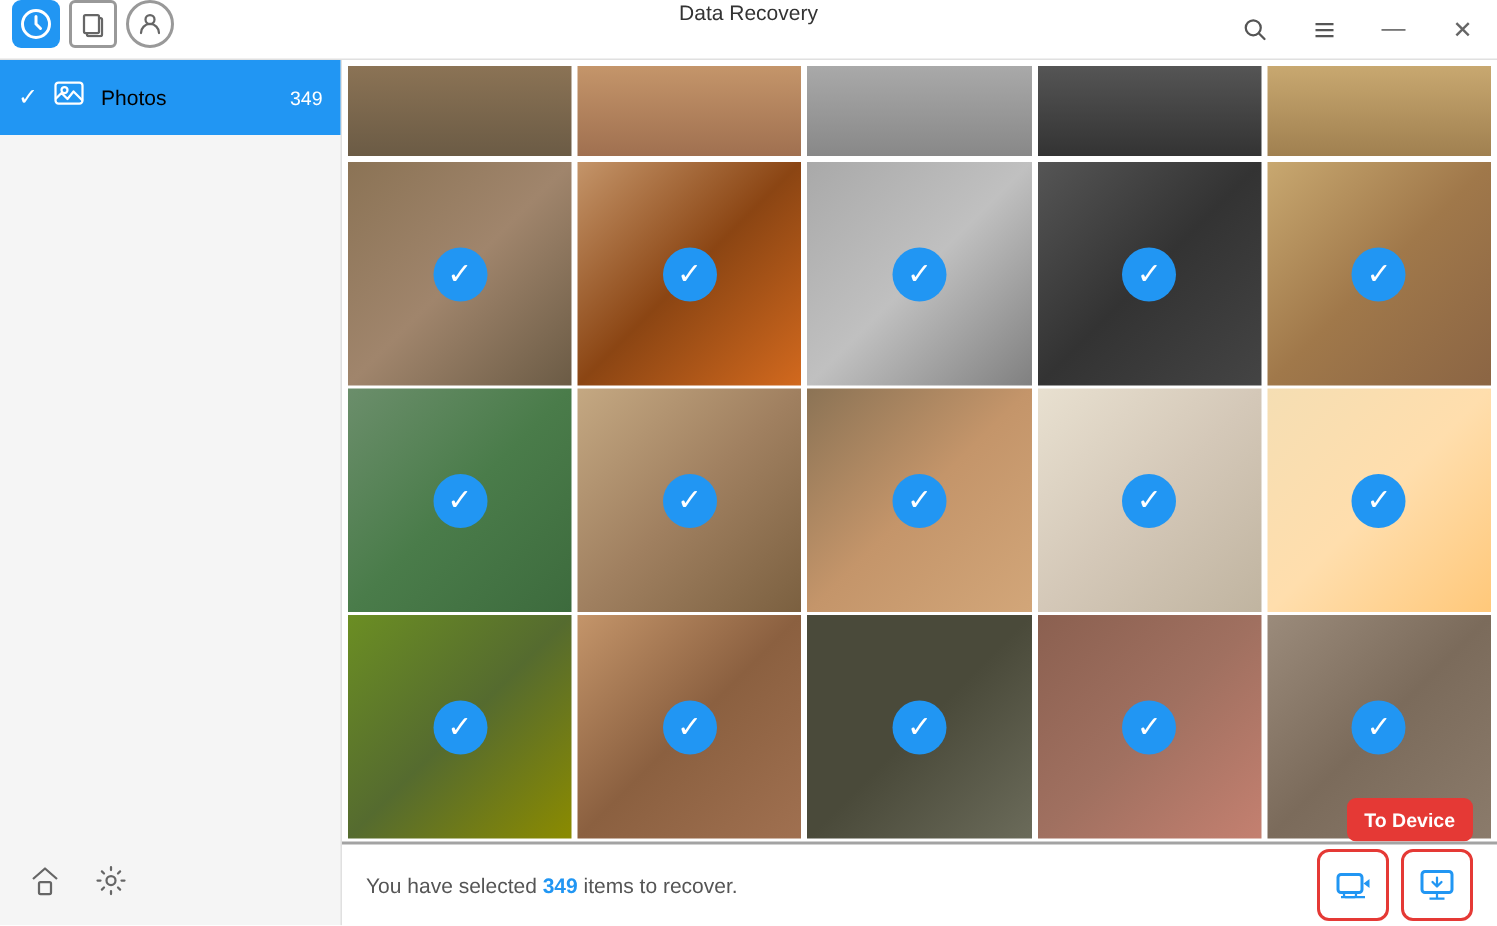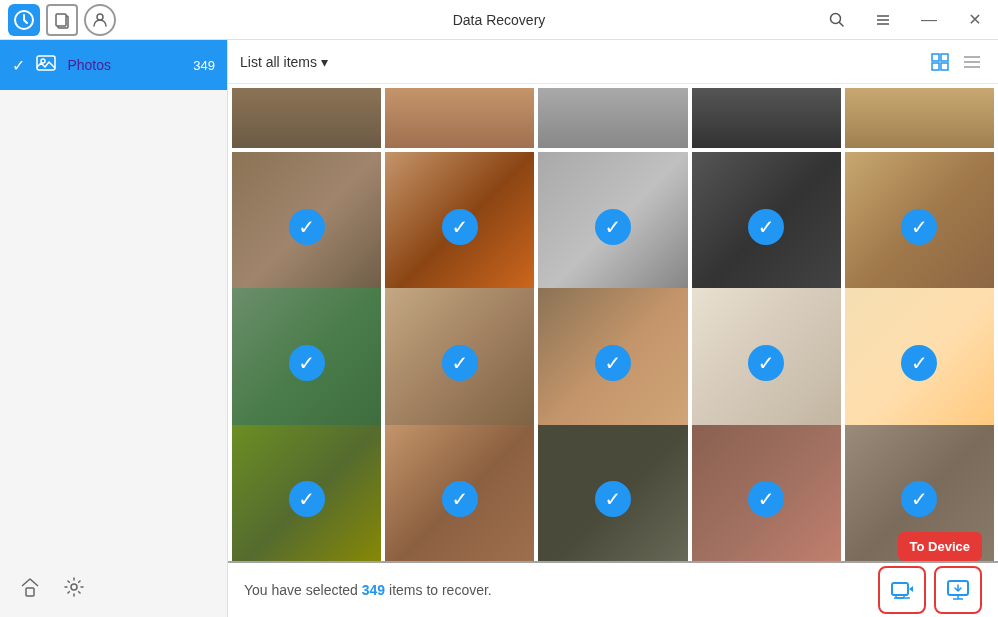--- a/index.html
+++ b/index.html
@@ -3,21 +3,21 @@
   <meta charset="utf-8">
   <style>
     * { margin: 0; padding: 0; box-sizing: border-box; }
     body { width: 998px; height: 617px; font-family: 'Segoe UI', Arial, sans-serif; background: #fff; overflow: hidden; display: flex; flex-direction: column; }
 
     
     .titlebar {
       height: 40px;
       background: #fff;
       display: flex;
-      align-items: center;
+      align-items: flex-start;
       justify-content: space-between;
       border-bottom: 1px solid #e0e0e0;
       padding: 0 0;
       flex-shrink: 0;
     }
     .titlebar-left {
       display: flex;
       align-items: center;
       gap: 6px;
       padding-left: 8px;
@@ -85,21 +85,21 @@
       padding: 0 12px;
       height: 50px;
       cursor: pointer;
       gap: 10px;
     }
     .sidebar-item.active {
       background: #2196F3;
       color: white;
     }
     .sidebar-item.active .sidebar-icon { color: white; }
-    .sidebar-item.active .sidebar-label { color: #4c1d95; }
+    .sidebar-item.active .sidebar-label { color: #000000; }
     .sidebar-item.active .sidebar-count { color: white; }
     .sidebar-check {
       font-size: 16px;
       color: white;
     }
     .sidebar-icon {
       font-size: 20px;
       color: #2196F3;
     }
     .sidebar-label {
@@ -379,43 +379,20 @@
         <svg width="22" height="22" viewBox="0 0 22 22" fill="none">
           <circle cx="11" cy="11" r="3" stroke="#666" stroke-width="1.5"></circle>
           <path d="M11 2v2M11 18v2M2 11h2M18 11h2M4.93 4.93l1.41 1.41M15.66 15.66l1.41 1.41M4.93 17.07l1.41-1.41M15.66 6.34l1.41-1.41" stroke="#666" stroke-width="1.5" stroke-linecap="round"></path>
         </svg>
       </button>
     </div>
   </div>
 
   <div class="content">
 
-    <div class="content-toolbar">
-      <button class="list-all-btn">
-        <span>List all items</span>
-        <span>▾</span>
-      </button>
-      <div class="view-toggle">
-        <div class="view-btn active">
-          <svg width="18" height="18" viewBox="0 0 18 18" fill="none">
-            <rect x="1" y="1" width="7" height="7" stroke="#2196F3" stroke-width="1.5"></rect>
-            <rect x="10" y="1" width="7" height="7" stroke="#2196F3" stroke-width="1.5"></rect>
-            <rect x="1" y="10" width="7" height="7" stroke="#2196F3" stroke-width="1.5"></rect>
-            <rect x="10" y="10" width="7" height="7" stroke="#2196F3" stroke-width="1.5"></rect>
-          </svg>
-        </div>
-        <div class="view-btn">
-          <svg width="18" height="18" viewBox="0 0 18 18" fill="none">
-            <line x1="1" y1="4" x2="17" y2="4" stroke="#999" stroke-width="1.5"></line>
-            <line x1="1" y1="9" x2="17" y2="9" stroke="#999" stroke-width="1.5"></line>
-            <line x1="1" y1="14" x2="17" y2="14" stroke="#999" stroke-width="1.5"></line>
-          </svg>
-        </div>
-      </div>
-    </div>
 
     <div class="partial-row">
       <div class="partial-cell"></div>
       <div class="partial-cell"></div>
       <div class="partial-cell"></div>
       <div class="partial-cell"></div>
       <div class="partial-cell"></div>
     </div>
 
     <div class="photo-grid">

